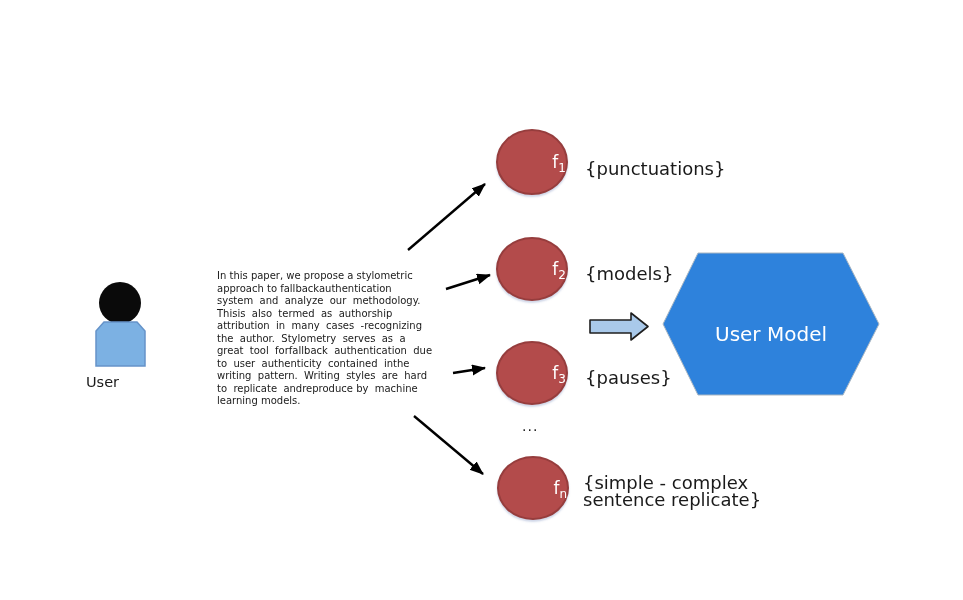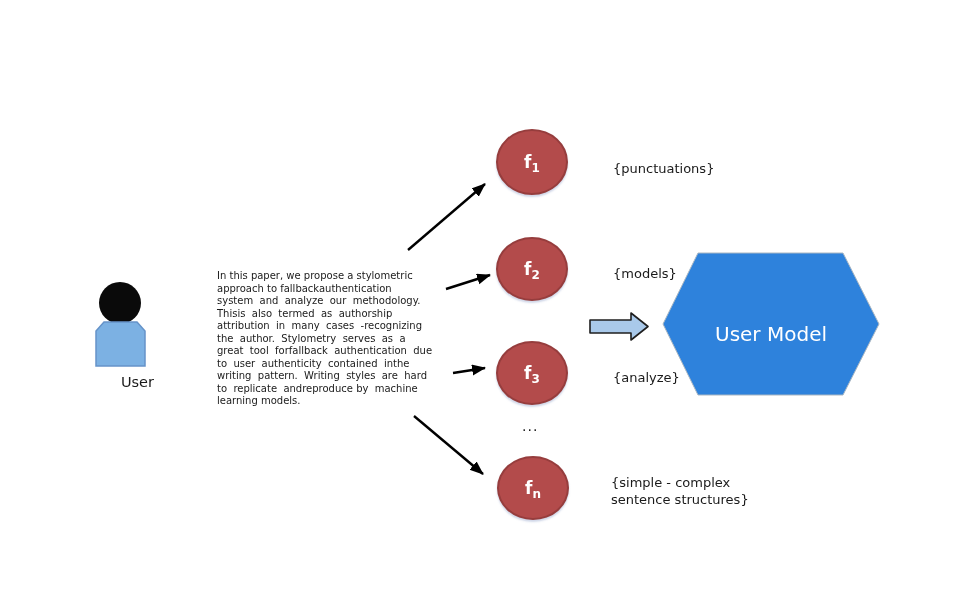--- a/index.html
+++ b/index.html
@@ -32,34 +32,33 @@
   .user-body{fill:var(--user-body-fill);stroke:var(--user-body-border);stroke-width:1.5;}
   .block-arrow{fill:var(--block-arrow-fill);stroke:var(--block-arrow-border);stroke-width:1.6;stroke-linejoin:round;}
   .hexagon{fill:var(--hexagon-fill);stroke:var(--hexagon-border);stroke-width:1;}
   .paragraph{
     position:absolute;left:217px;top:270px;
     font-size:10px;line-height:12.5px;white-space:pre;
     color:var(--text-color);
   }
   .user-label{
     position:absolute;left:86px;top:374px;width:68px;
-    text-align:right;font-size:14.5px;color:var(--text-color);
+    text-align:left;font-size:14.5px;color:var(--text-color);
   }
   .feature-node{
     position:absolute;width:72px;height:64px;border-radius:50%;
     background:var(--feature-fill);border:2px solid var(--feature-border);
-    display:flex;align-items:center;justify-content:center;
+    display:flex;align-items:center;justify-content:flex-end;
     color:var(--feature-text);font-size:17px;
     box-shadow:0 2px 2px rgba(120,140,190,0.35);
-    font-weight:bold;
   }
   .feature-node sub{font-size:12px;line-height:0;}
   .feature-label{
     position:absolute;left:585px;
-    font-size:13px;line-height:17px;white-space:pre;color:var(--text-color);margin-left:28px;
+    font-size:18px;line-height:17px;white-space:pre;color:var(--text-color);
   }
   .ellipsis{
     position:absolute;left:522px;top:418px;
     font-size:14px;letter-spacing:1px;color:var(--text-color);
   }
   .hexagon-label{
     position:absolute;left:663px;top:253px;width:216px;height:161px;
     display:flex;align-items:center;justify-content:center;
     font-size:20px;color:var(--hexagon-text);
   }
@@ -111,25 +110,25 @@
   <div class="feature-label" style="top:160px;">{punctuations}</div>
 
   <div class="feature-node" style="left:496px;top:237px;">
     <span><span>f</span><sub>2</sub></span>
   </div>
   <div class="feature-label" style="top:265px;">{models}</div>
 
   <div class="feature-node" style="left:496px;top:341px;">
     <span><span>f</span><sub>3</sub></span>
   </div>
-  <div class="feature-label" style="top:369px;">{analyze}</div>
+  <div class="feature-label" style="top:369px;">{pauses}</div>
 
   <div class="ellipsis">...</div>
 
   <div class="feature-node" style="left:497px;top:456px;">
     <span><span>f</span><sub>n</sub></span>
   </div>
   <div class="feature-label" style="left:583px;top:474px;">{simple - complex
-sentence structures}</div>
+sentence replicate}</div>
 
   <div class="hexagon-label">User Model</div>
 
 </div>
 
 </body></html>

